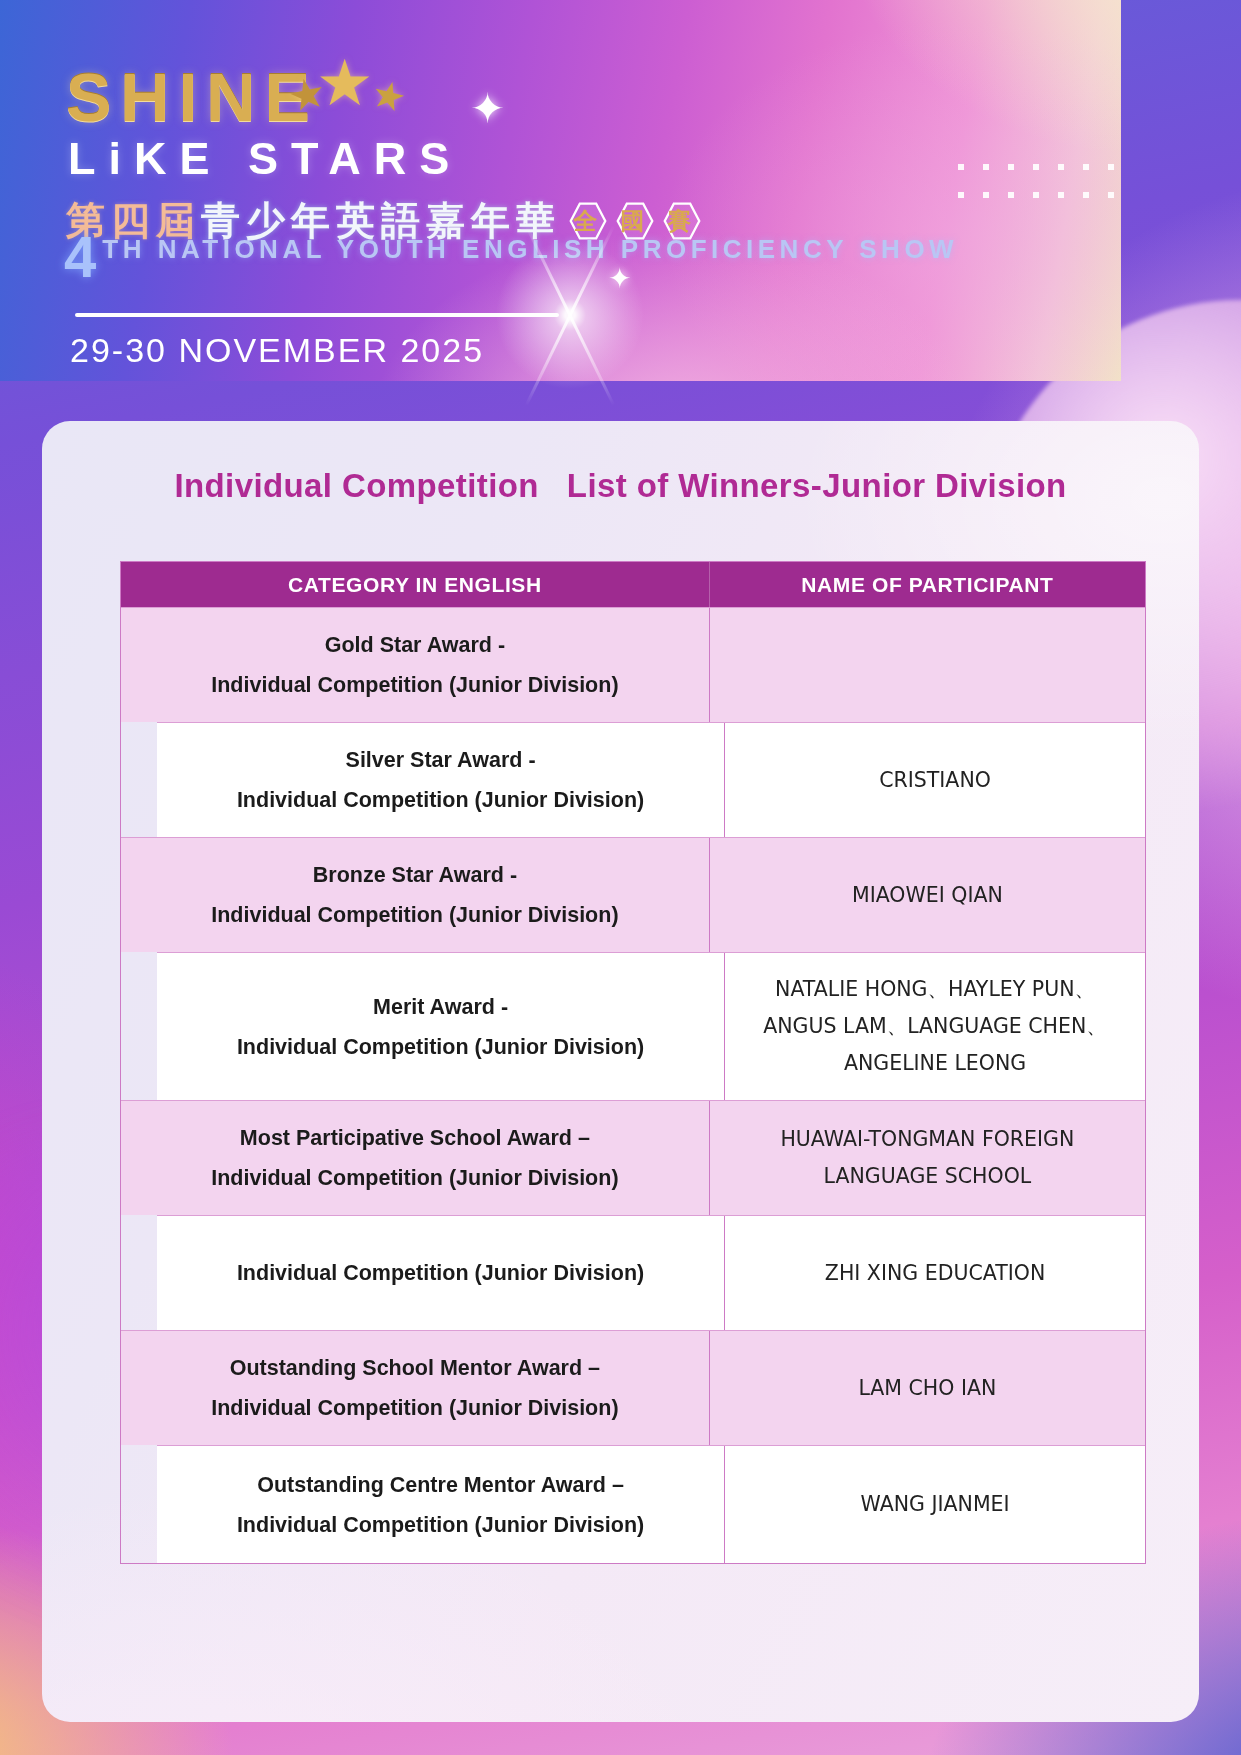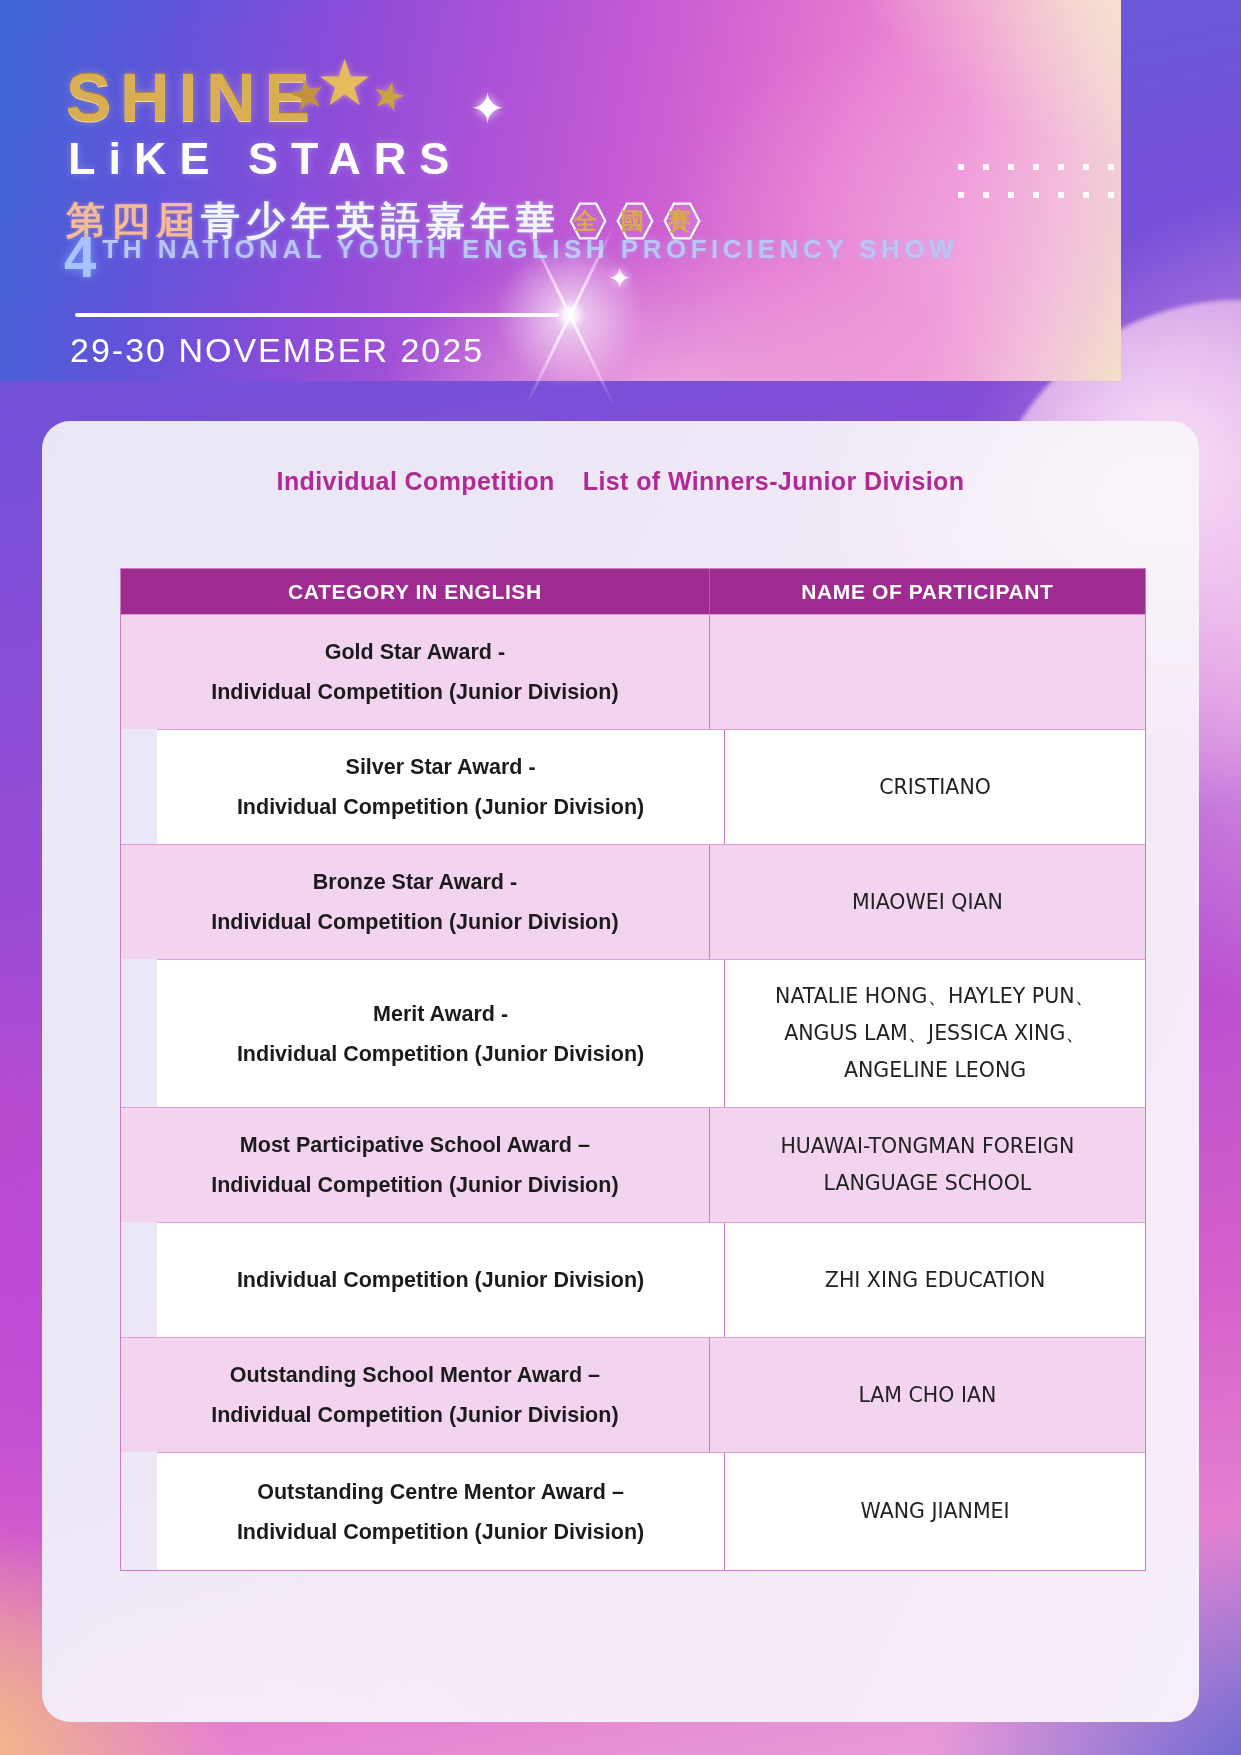--- a/index.html
+++ b/index.html
@@ -123,26 +123,26 @@
     position:absolute;left:42px;top:421px;width:1157px;height:1301px;z-index:3;
     border-radius:28px;
     background:
       radial-gradient(620px 420px at 97% 6%, rgba(255,255,255,.55), rgba(255,255,255,0) 60%),
       radial-gradient(900px 700px at 15% 115%, rgba(252,238,250,.95), rgba(252,238,250,0) 62%),
       linear-gradient(115deg,#e9e7f6 0%,#ece7f6 28%,#f4e9f6 60%,#f6eef8 100%);
   }
   .card-title{
     position:absolute;left:0;top:46px;width:100%;
     display:flex;justify-content:center;gap:28px;
-    font-size:25px;font-weight:bold;color:var(--title_color);
+    font-size:33px;font-weight:bold;color:var(--title_color);
     letter-spacing:.4px;
   }
   
   .table{
-    position:absolute;left:78px;top:147px;width:1026px;
+    position:absolute;left:78px;top:140px;width:1026px;
     border:1.5px solid var(--table_border);
   }
   .thead{
     display:flex;height:45px;background:var(--header_bg);
   }
   .th{
     display:flex;align-items:center;justify-content:center;
     color:#ffffff;font-weight:bold;font-size:21px;letter-spacing:.6px;
   }
   .th.c1{width:57.5%;border-right:1.5px solid rgba(255,255,255,.25);}
@@ -260,21 +260,21 @@
             <div>MIAOWEI QIAN</div>
           </div>
         </div>
         <div class="tr white tall">
           <div class="td cat">
             <div>Merit Award -</div>
             <div>Individual Competition (Junior Division)</div>
           </div>
           <div class="td name">
             <div>NATALIE HONG、HAYLEY PUN、</div>
-            <div>ANGUS LAM、JESSICA XING、</div>
+            <div>ANGUS LAM、LANGUAGE CHEN、</div>
             <div>ANGELINE LEONG</div>
           </div>
         </div>
         <div class="tr pink">
           <div class="td cat">
             <div>Most Participative School Award –</div>
             <div>Individual Competition (Junior Division)</div>
           </div>
           <div class="td name">
             <div>HUAWAI-TONGMAN FOREIGN</div>

